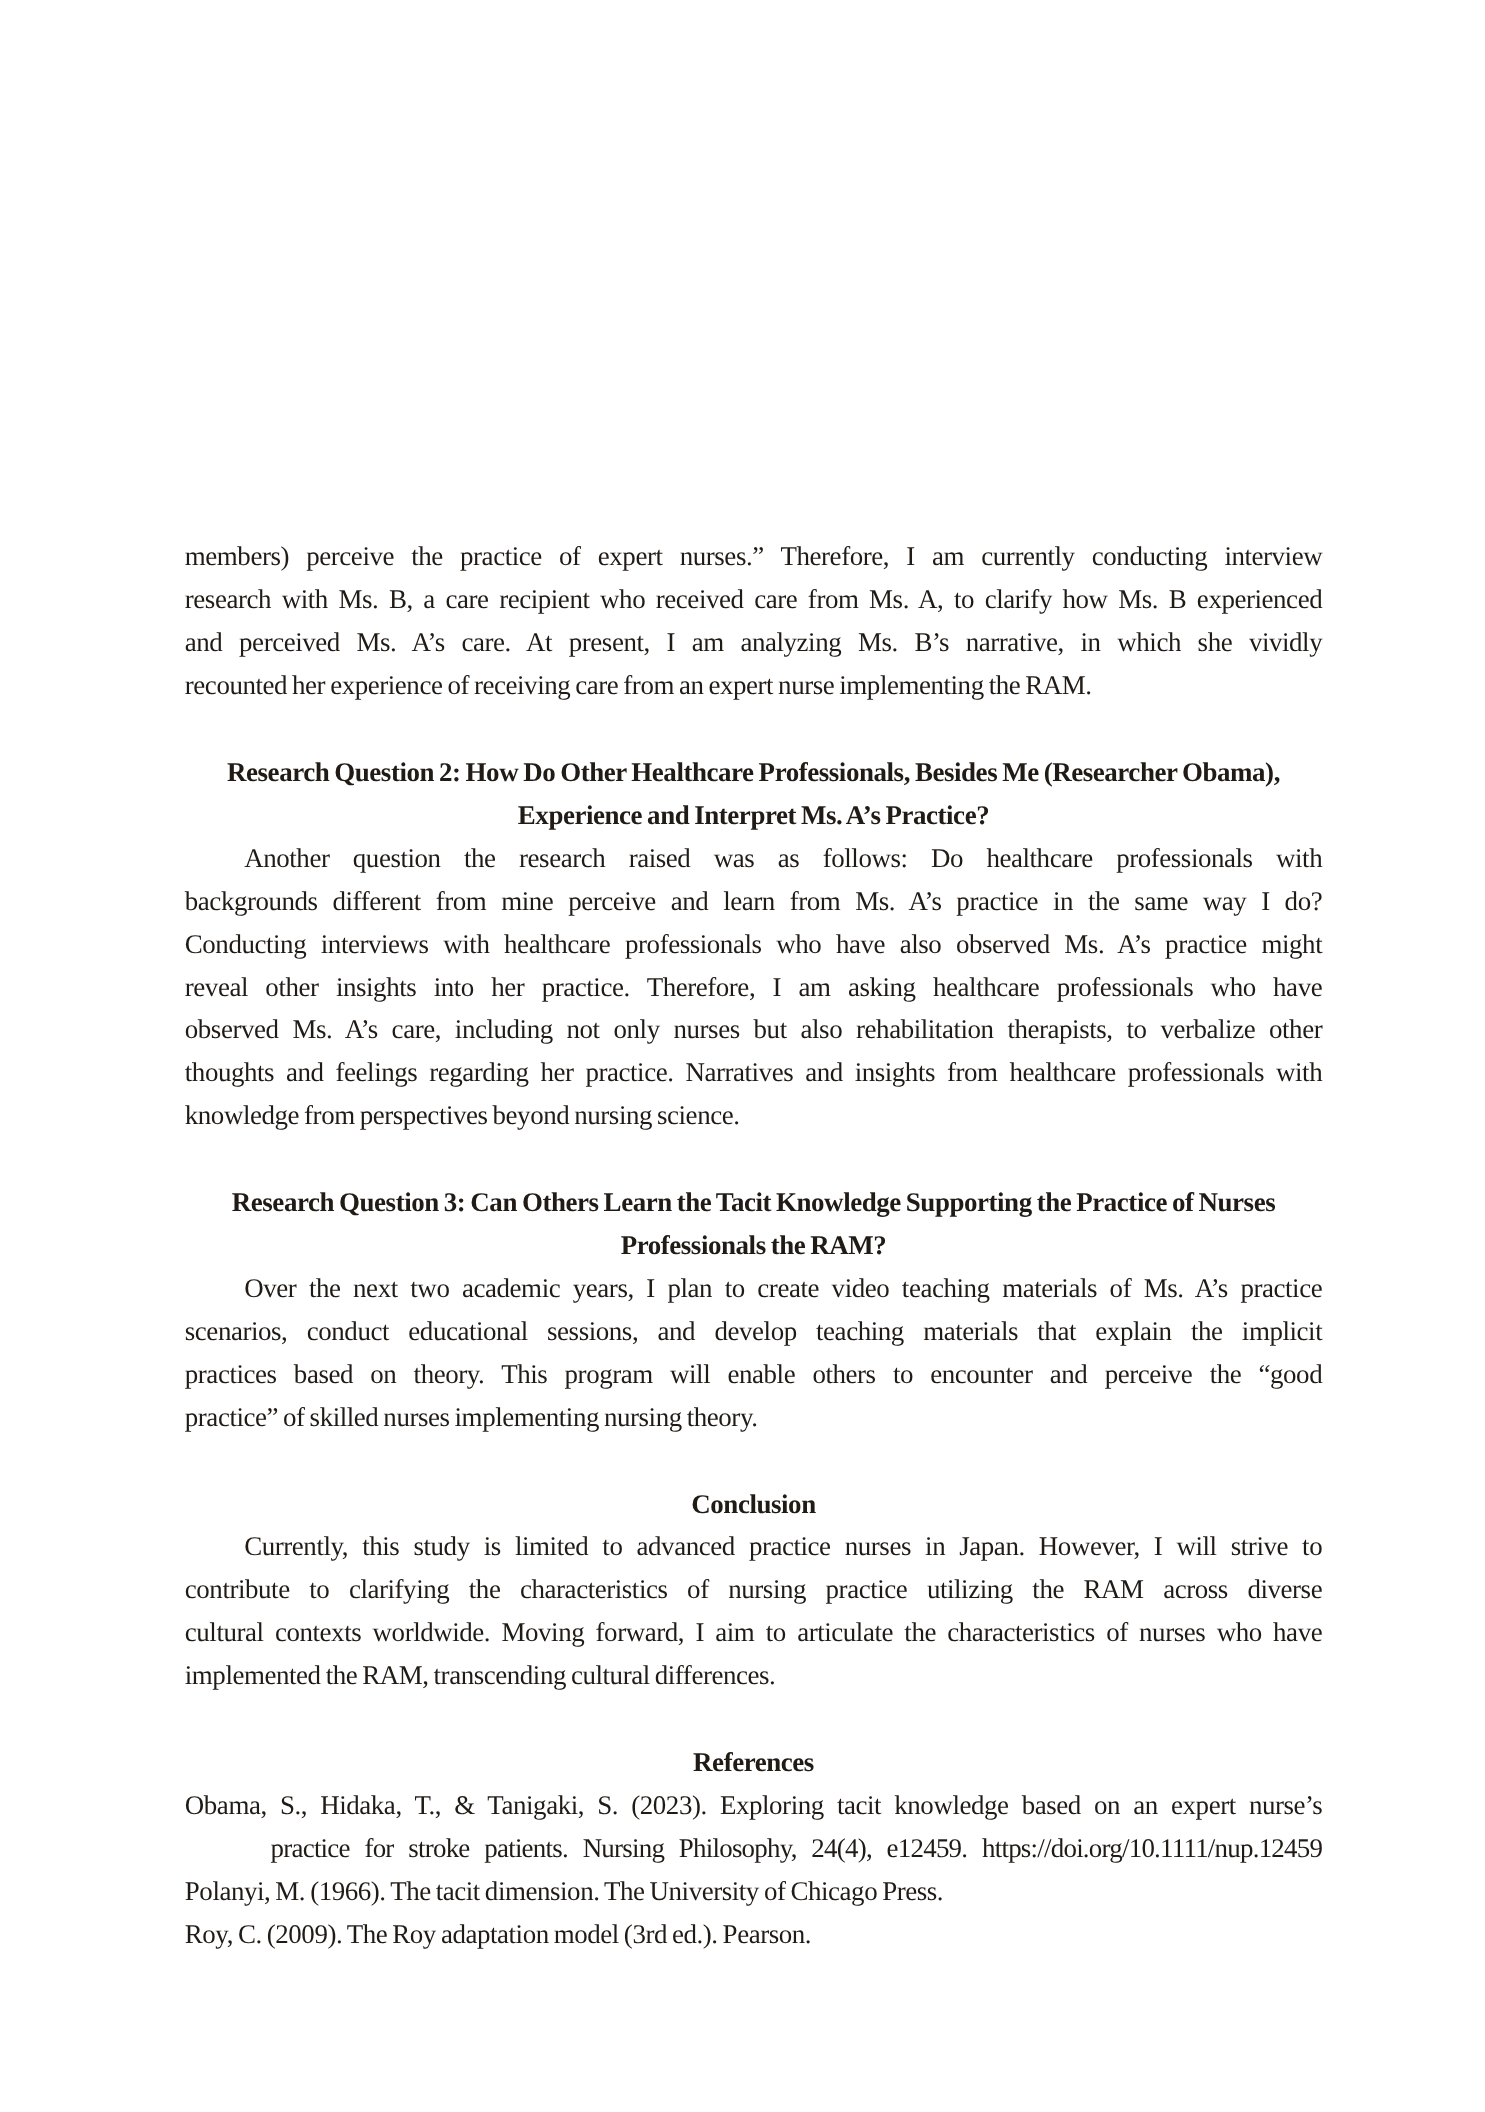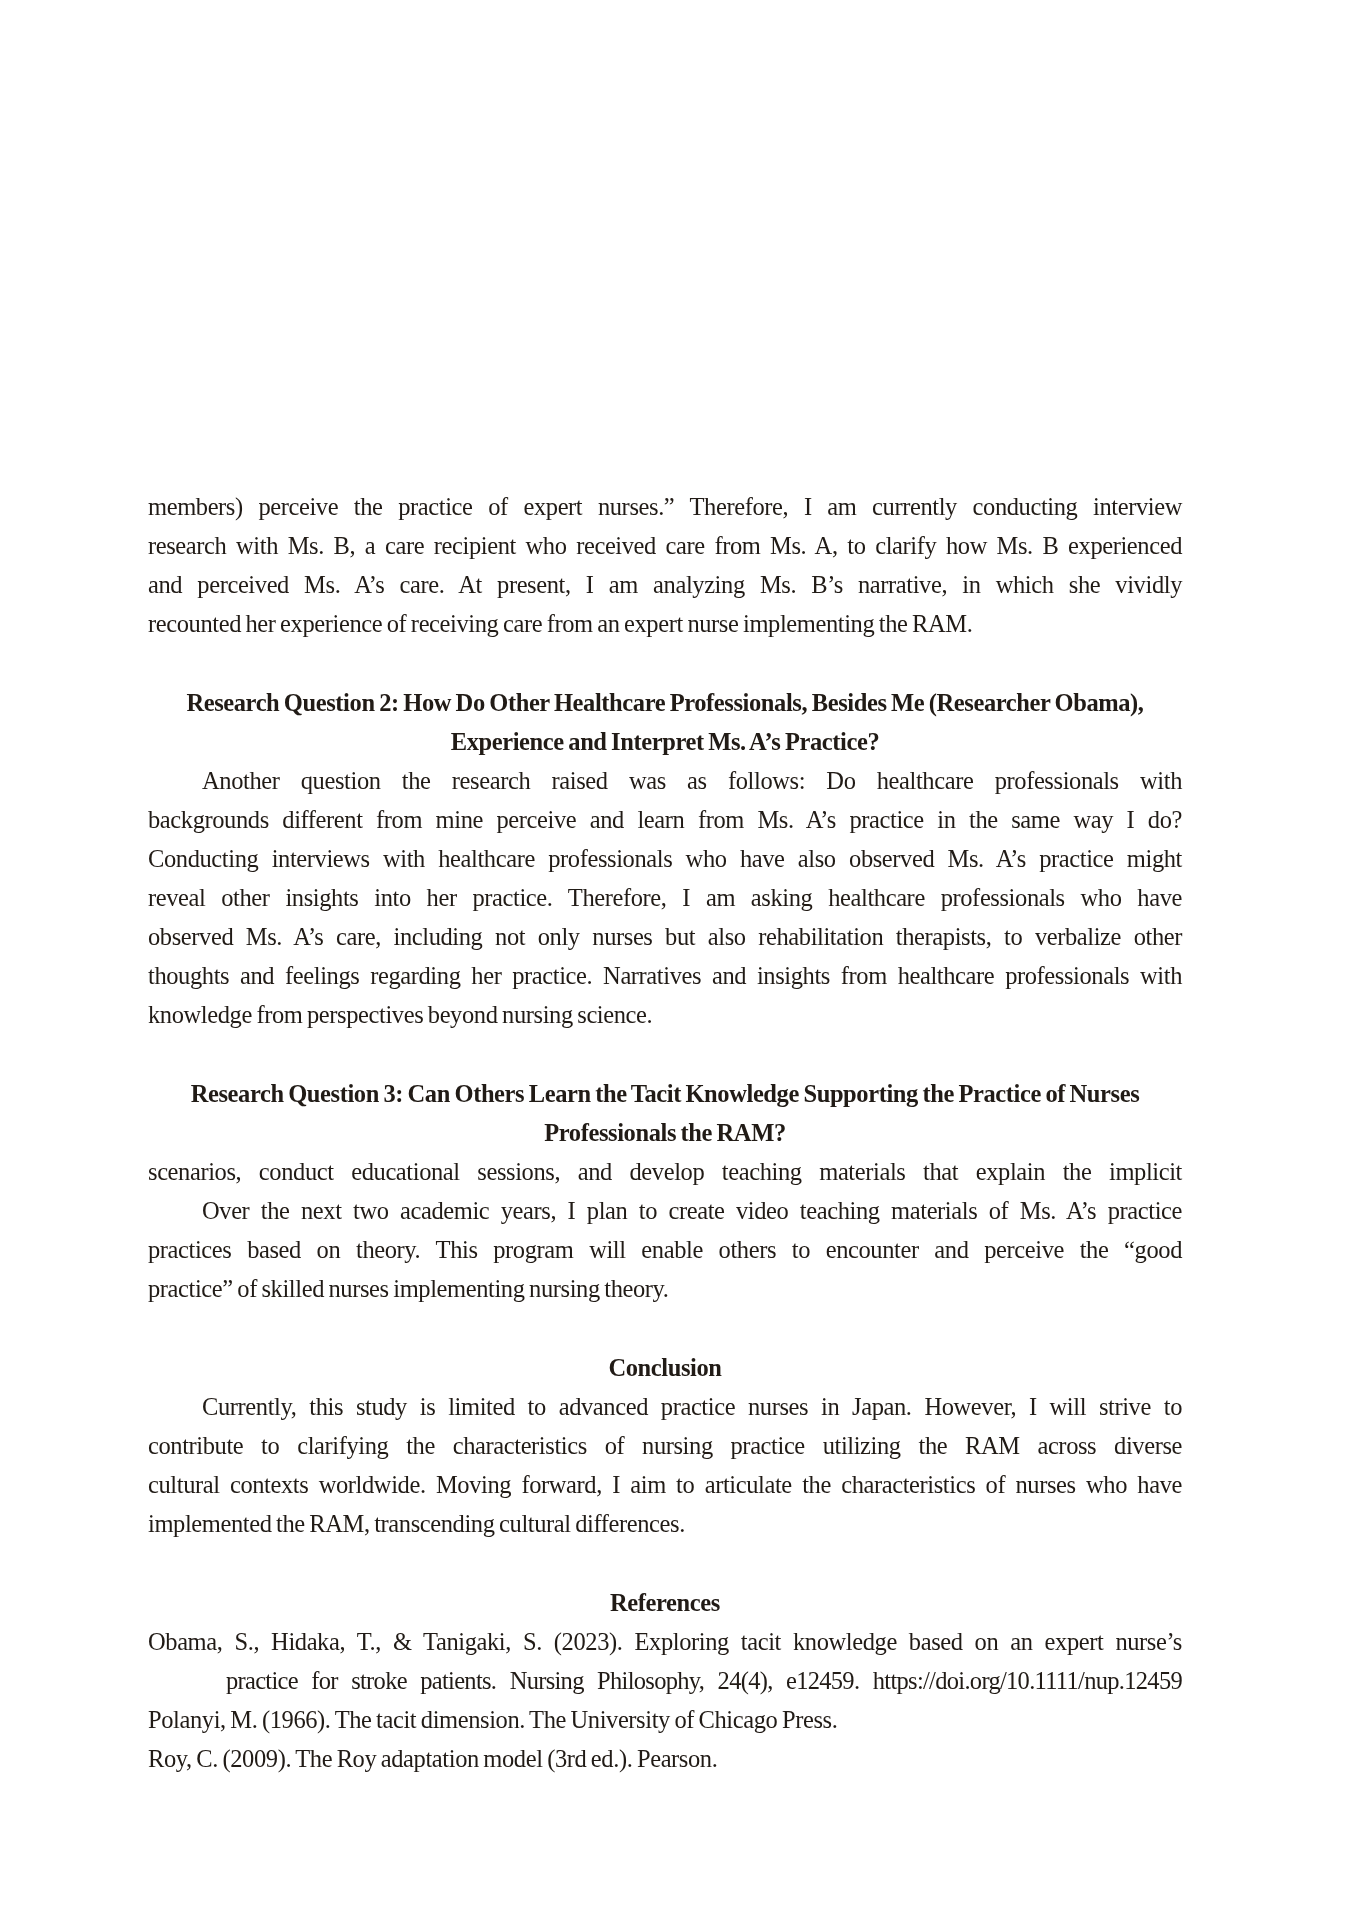--- a/index.html
+++ b/index.html
@@ -11,21 +11,21 @@
     position: relative;
     width: 1350px;
     height: 1920px;
     background: #ffffff;
     overflow: hidden;
     font-family: "Liberation Serif", "DejaVu Serif", serif;
     color: #211b16;
   }
   .content {
     position: absolute;
-    left: 148px;
+    left: 168px;
     top: 487px;
     width: 1034px;
     font-size: 24.5px;
     line-height: 39px;
     letter-spacing: -0.4px;
     word-spacing: -1.2px;
   }
   .para { margin: 0; }
   .block-heading { margin: 40px 0 0 0; font-size: inherit; }
   .line {
@@ -75,22 +75,22 @@
       <span class="line" style="display:block">thoughts and feelings regarding her practice. Narratives and insights from healthcare professionals with</span>
       <span class="line last" style="display:block">knowledge from perspectives beyond nursing science.</span>
     </p>
 
     <h2 class="block-heading">
       <span class="hd" style="display:block">Research Question 3: Can Others Learn the Tacit Knowledge Supporting the Practice of Nurses</span>
       <span class="hd" style="display:block">Professionals the RAM?</span>
     </h2>
 
     <p class="para">
+      <span class="line ind" style="display:block">Over the next two academic years, I plan to create video teaching materials of Ms. A’s practice</span>
       <span class="line" style="display:block">scenarios, conduct educational sessions, and develop teaching materials that explain the implicit</span>
-      <span class="line ind" style="display:block">Over the next two academic years, I plan to create video teaching materials of Ms. A’s practice</span>
       <span class="line" style="display:block">practices based on theory. This program will enable others to encounter and perceive the “good</span>
       <span class="line last" style="display:block">practice” of skilled nurses implementing nursing theory.</span>
     </p>
 
     <h2 class="block-heading">
       <span class="hd" style="display:block">Conclusion</span>
     </h2>
 
     <p class="para">
       <span class="line ind" style="display:block">Currently, this study is limited to advanced practice nurses in Japan. However, I will strive to</span>

